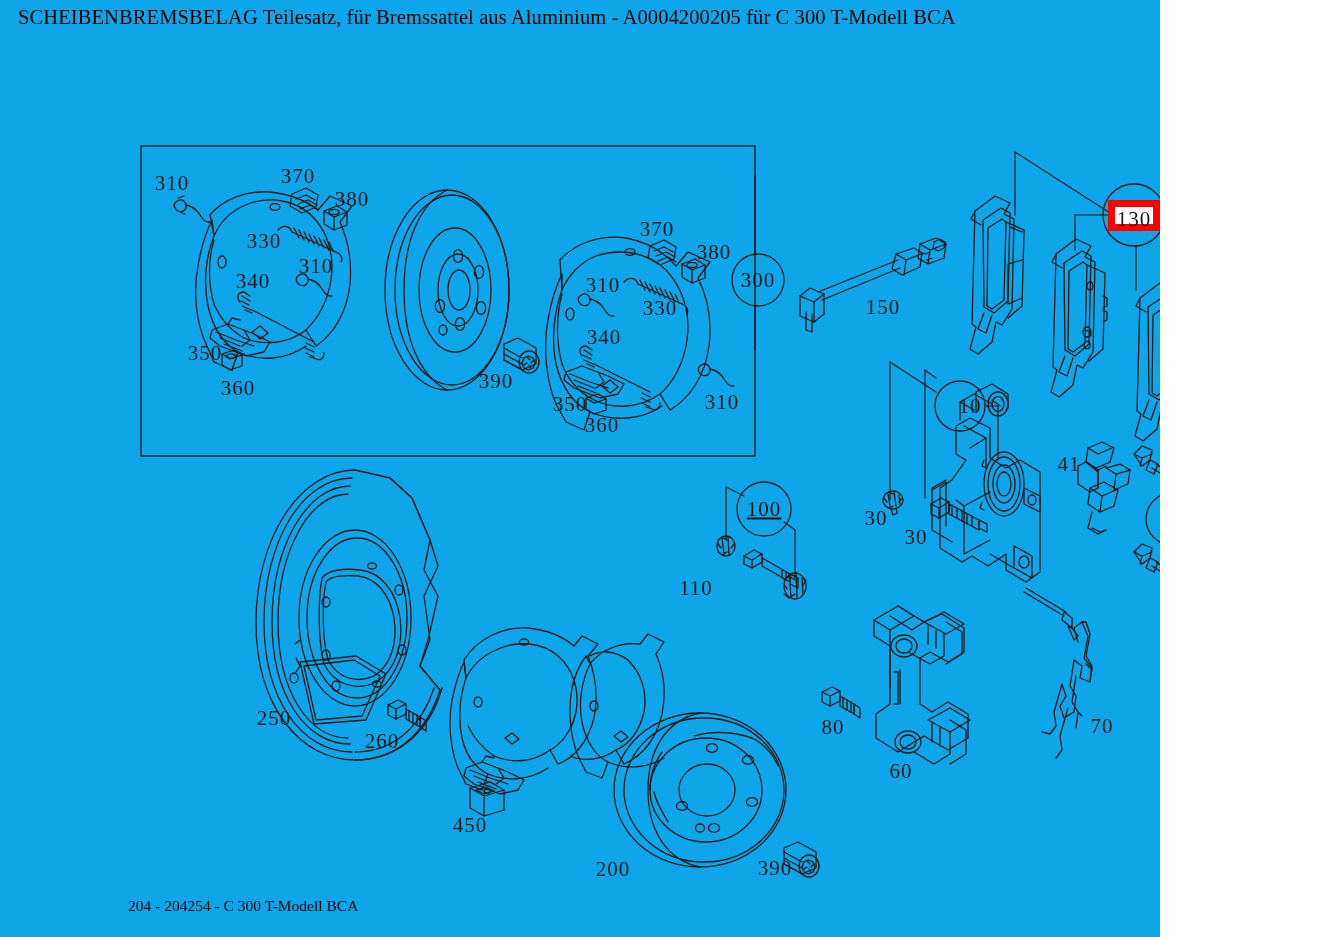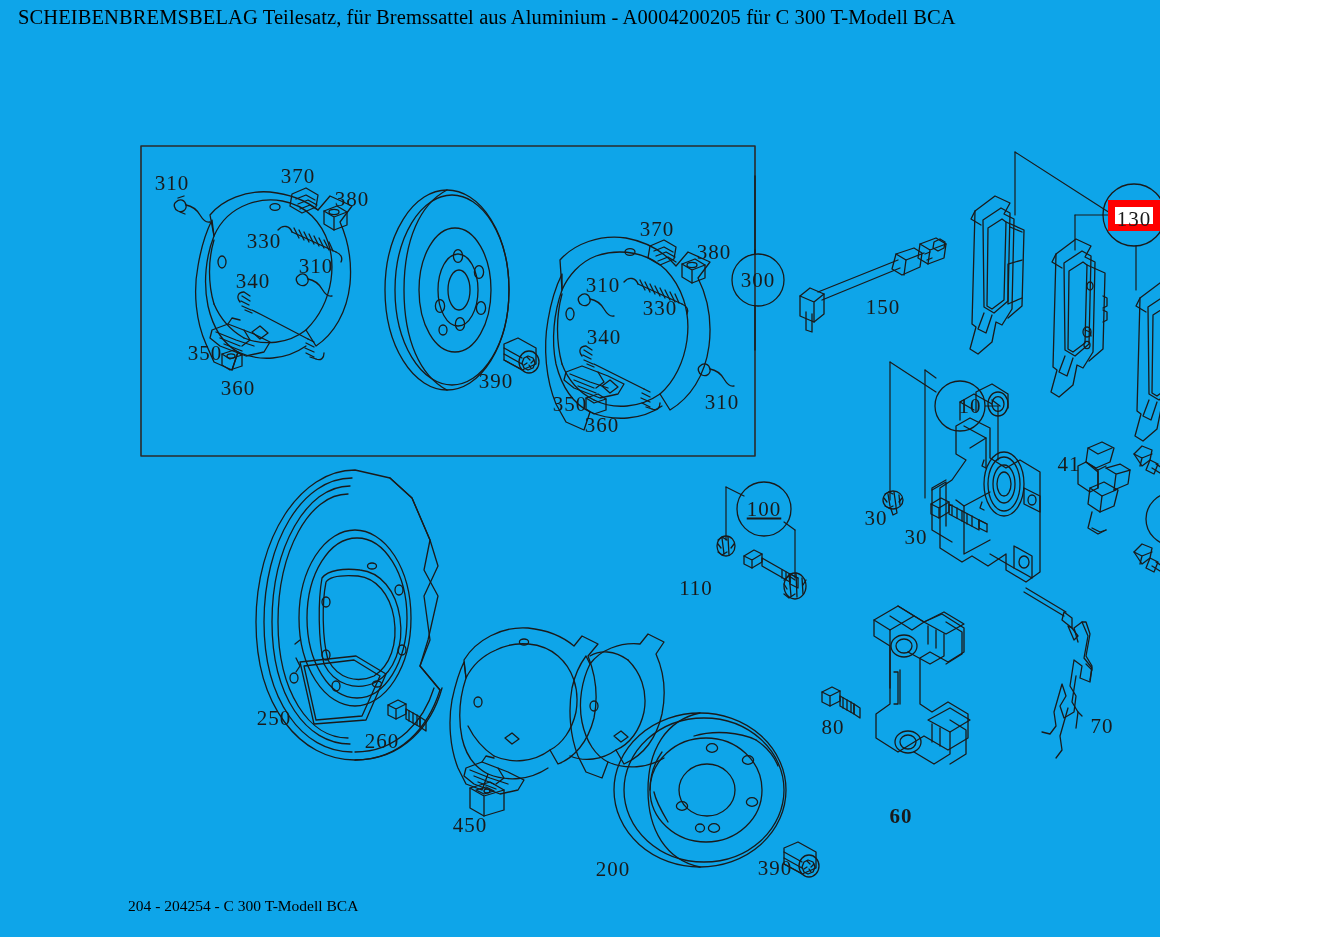--- a/index.html
+++ b/index.html
@@ -605,21 +605,21 @@
       <div class="lbl" style="left: 722px; top: 402px;">310</div>
       <div class="lbl" style="left: 883px; top: 307px;">150</div>
       <div class="lbl" style="left: 1069px; top: 464px;">41</div>
       <div class="lbl" style="left: 876px; top: 518px;">30</div>
       <div class="lbl" style="left: 916px; top: 537px;">30</div>
       <div class="lbl" style="left: 688px; top: 588px; margin-left: 8px;">110</div>
       <div class="lbl" style="left: 274px; top: 718px;">250</div>
       <div class="lbl" style="left: 382px; top: 741px;">260</div>
       <div class="lbl" style="left: 833px; top: 727px; text-align: center;">80</div>
       <div class="lbl" style="left: 1102px; top: 726px;">70</div>
-      <div class="lbl" style="left: 901px; top: 816px; font-weight: bold;">60</div>
+      <div class="lbl" style="left: 901px; top: 771px;">60</div>
       <div class="lbl" style="left: 470px; top: 825px;">450</div>
       <div class="lbl" style="left: 613px; top: 869px;">200</div>
       <div class="lbl" style="left: 775px; top: 868px;">390</div>
       <div class="lbl callout" style="left: 758px; top: 280px;">300</div>
       <div class="lbl callout" style="left: 960px; top: 406px; margin-left: 10px;">10</div>
       <div class="lbl callout" style="left: 764px; top: 509px; text-decoration: underline;">100</div>
       <div class="lbl callout" style="left: 1172px; top: 519px;">75</div>
     </div>
 
   <div class="hl-box" style="left: 1108px; top: 200px; width: 52px; height: 31px; border-color: rgb(255, 0, 0);"></div>

